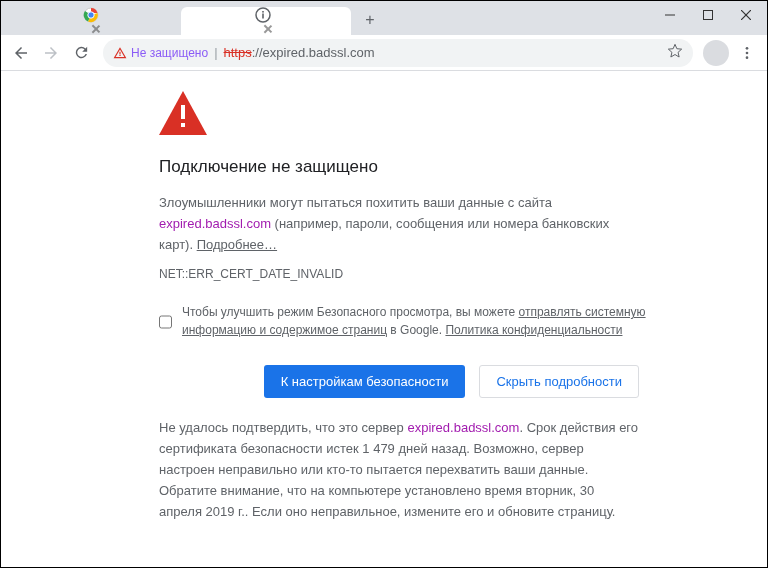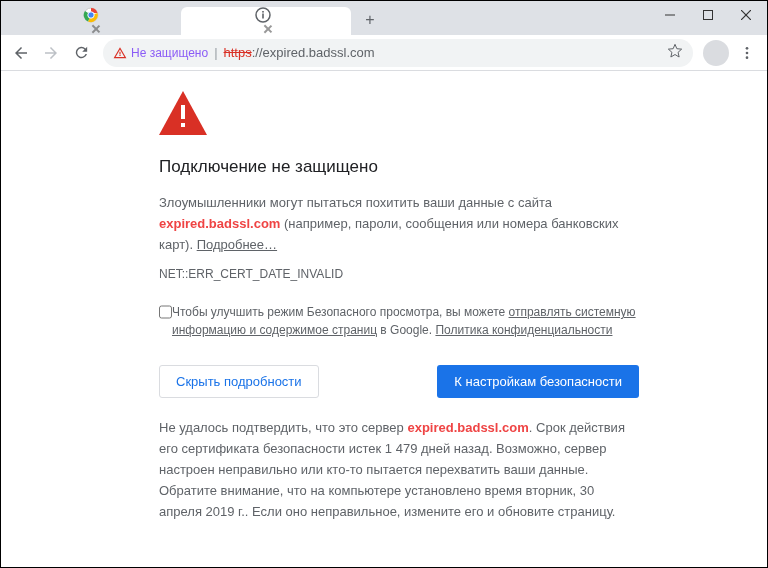--- a/index.html
+++ b/index.html
@@ -82,24 +82,24 @@
     overflow-y: auto;
     padding: 20px 0 20px 158px;
     position: relative;
   }
   .content::-webkit-scrollbar { width: 14px; }
   .content::-webkit-scrollbar-thumb { background: #c1c1c1; border-radius: 2px; }
   .content::-webkit-scrollbar-track { background: #f1f1f1; }
   .warning-triangle { margin-bottom: 18px; }
   h1 { font-size: 17px; font-weight: 400; color: #202124; margin-bottom: 16px; }
   .para { font-size: 13px; color: #5f6368; line-height: 1.6; max-width: 480px; margin-bottom: 12px; }
-  .para strong { color: #ef4444; font-weight: 700; }
+  .para strong { color: #a21caf; font-weight: 400; }
   .para a, .link { color: #5f6368; text-decoration: underline; cursor:pointer; }
   .err-code { font-size: 12px; color: #5f6368; margin-bottom: 22px; }
-  .reporting { display: flex; align-items: flex-start; max-width: 490px; margin-bottom: 26px; font-size: 12px; color:#5f6368; line-height:1.5;}
+  .reporting { display: flex; align-items: center; gap: 10px; max-width: 490px; margin-bottom: 26px; font-size: 12px; color:#5f6368; line-height:1.5;}
   .reporting input[type=checkbox]{ width:14px; height:14px; margin-top:2px; }
   .btn-row { display: flex; gap: 14px; max-width: 480px; margin-bottom: 20px; }
   .btn {
     padding: 8px 16px; font-size: 13px; border-radius: 3px; cursor: pointer;
     border: 1px solid transparent;
   }
   .btn-secondary { background: #fff; border-color: #dadce0; color: #1a73e8; }
   .btn-primary { background: #1a73e8; color: #fff; margin-left: auto; }
   .proceed-link { font-size: 13px; color: #5f6368; text-decoration: underline; display:inline-block; }
   .highlight-box { border: 2px solid #3fbf3f; border-radius: 6px; padding: 2px 4px; display:inline-block; }
@@ -209,19 +209,19 @@
     <span>Злоумышленники могут пытаться похитить ваши данные с сайта </span><strong>expired.badssl.com</strong><span> (например, пароли, сообщения или номера банковских карт). </span><a class="link">Подробнее…</a>
   </p>
   <div class="err-code">NET::ERR_CERT_DATE_INVALID</div>
   <div class="reporting">
     <input type="checkbox" style="">
     <div>
       <span>Чтобы улучшить режим Безопасного просмотра, вы можете </span><a class="link">отправлять системную информацию и содержимое страниц</a><span> в Google. </span><a class="link">Политика конфиденциальности</a>
     </div>
   </div>
   <div class="btn-row">
+    <button class="btn btn-primary">К настройкам безопасности</button>
     <button class="btn btn-secondary">Скрыть подробности</button>
-    <button class="btn btn-primary">К настройкам безопасности</button>
   </div>
   <p class="para">
     <span>Не удалось подтвердить, что это сервер </span><strong>expired.badssl.com</strong><span>. Срок действия его сертификата безопасности истек 1 479 дней назад. Возможно, сервер настроен неправильно или кто-то пытается перехватить ваши данные. Обратите внимание, что на компьютере установлено время вторник, 30 апреля 2019 г.. Если оно неправильное, измените его и обновите страницу.</span>
   </p>
 </div>
 
 </body></html>

